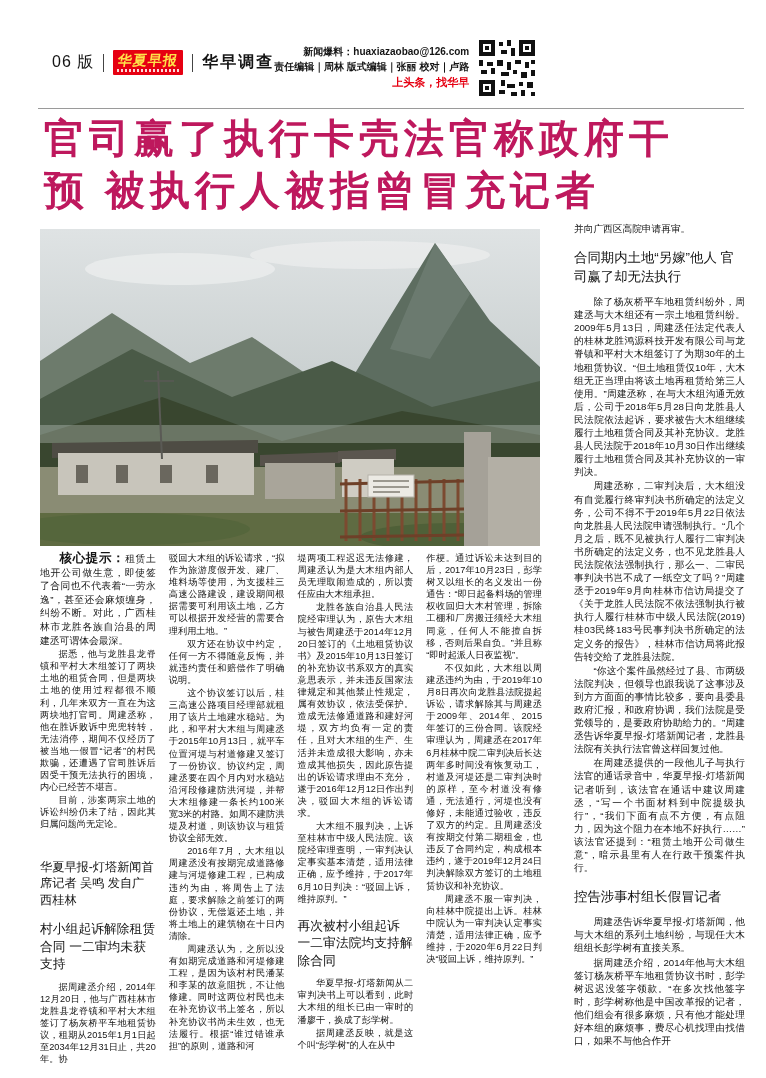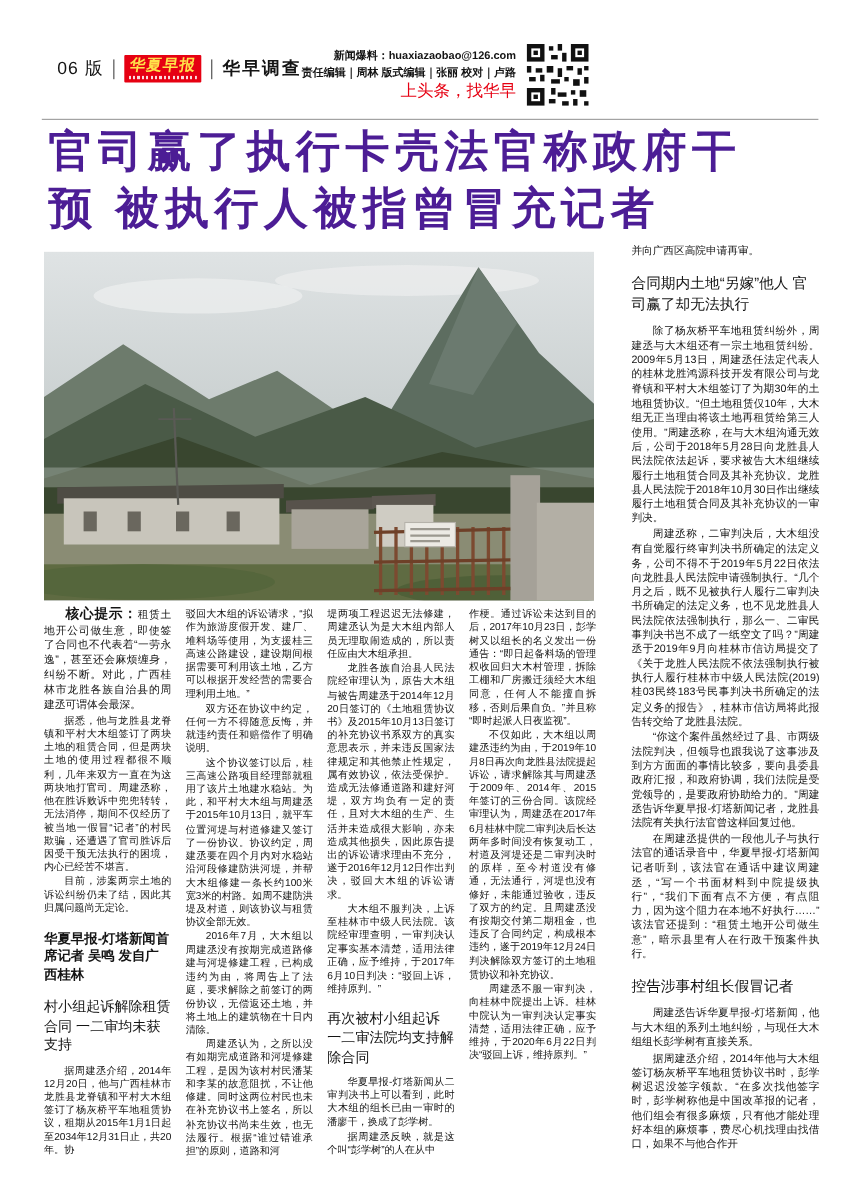--- a/index.html
+++ b/index.html
@@ -21,46 +21,46 @@
         background:var(--brand-red);width:70px;height:25px;border-radius:1px;}
   .logo-text{font-family:"Liberation Serif","DejaVu Serif",serif;font-weight:bold;
              color:#ffe24a;font-size:14px;line-height:15px;transform:skewX(-8deg);letter-spacing:1px;}
   .logo-strip{width:62px;height:3px;margin-top:1px;
               background:repeating-linear-gradient(90deg,#fff 0 2px,transparent 2px 4px);opacity:.85;}
   .section{font-size:16px;font-weight:600;letter-spacing:2px;}
   .head-right{display:flex;align-items:flex-start;gap:8px;}
   .info{text-align:right;margin-top:6px;}
   .tipline{font-size:10px;font-weight:bold;line-height:15px;}
   .editors{font-size:10px;font-weight:bold;line-height:15px;}
-  .slogan{font-size:15px;font-weight:normal;color:var(--brand-red);line-height:17px;}
+  .slogan{font-size:11px;font-weight:bold;color:var(--brand-red);line-height:17px;}
   .qr{width:60px;height:60px;}
 
   .rule{position:absolute;left:38px;top:108px;width:706px;height:1px;background:var(--rule-grey);}
 
   
   .headline{position:absolute;left:44px;top:112px;width:706px;margin:0;
-            font-size:40px;line-height:52px;font-weight:900;letter-spacing:5px;color:#4c1d95;}
+            font-size:40px;line-height:52px;font-weight:900;letter-spacing:5px;color:#be185d;}
 
   
   .photo{position:absolute;left:40px;top:229px;width:500px;height:317px;margin:0;
          overflow:hidden;background:#c9cfcf;}
   .photo svg{display:block;}
 
   
   .col{font-size:9.2px;line-height:12.1px;text-align:justify;color:var(--text-dark);}
   .cols4{position:absolute;left:40px;top:552px;width:502px;display:flex;gap:13px;}
   .cols4 .col{width:116px;}
   .col5{position:absolute;left:574px;top:222px;width:171px;font-size:9.7px;line-height:13.1px;}
 
   .blk{margin:0 0 1px 0;}
   .p{text-indent:2em;}
   .c{text-indent:0;}
   .lead{text-indent:2em;font-size:9.8px;line-height:13.6px;}
   .leadin{font-weight:bold;font-size:12.5px;}
-  .byline{font-weight:bold;font-size:12.2px;line-height:16.5px;text-align:left;margin:13px 0 9px;}
+  .byline{font-weight:normal;font-size:12.2px;line-height:16.5px;text-align:left;margin:28px 0 9px;}
   .h{font-weight:normal;font-size:12.8px;line-height:17.5px;text-align:left;margin:12px 0 8px;text-indent:0;}
   .col5 .h{font-size:13.4px;line-height:19px;margin:13px 0 9px;}
 </style>
 </head>
 <body>
 
 <div class="page">
 
   <header class="masthead">
     <div class="brand">

